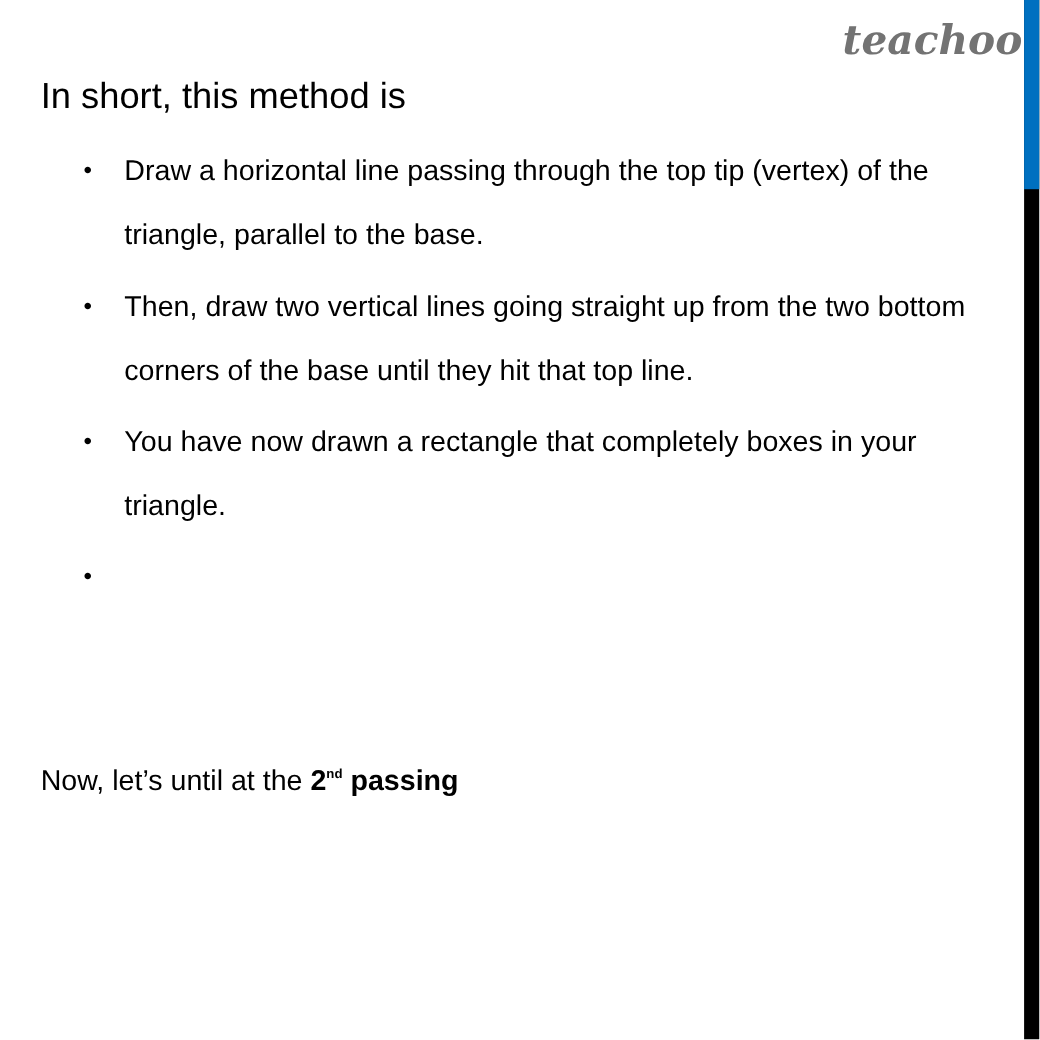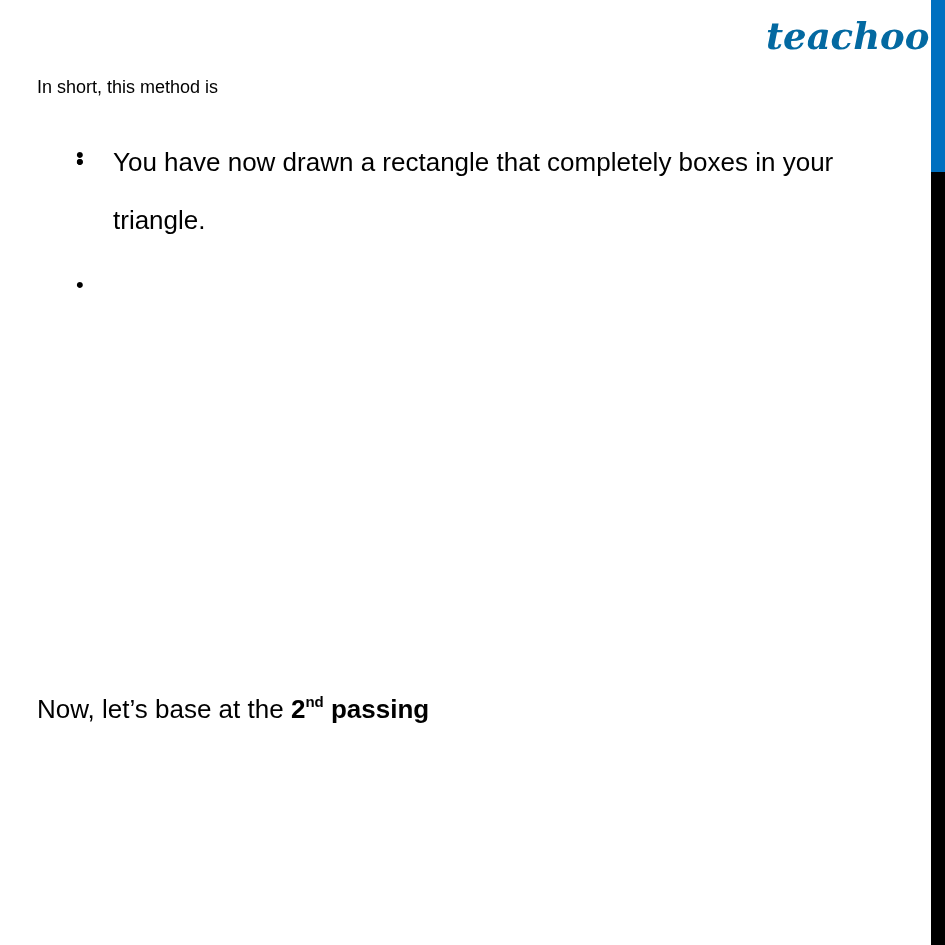--- a/index.html
+++ b/index.html
@@ -6,55 +6,57 @@
     body {
       width: 945px; height: 945px; position: relative; overflow: hidden;
       background: #ffffff; color: #000000;
       font-family: "Liberation Sans", "DejaVu Sans", sans-serif;
     }
     .sidebar { position: absolute; left: 931px; top: 0; width: 14px; height: 945px; background: #000; }
     .sidebar-accent { position: absolute; left: 0; top: 0; width: 14px; height: 172px; background: #0070c0; }
     .logo {
       position: absolute; left: 766px; top: 14px;
       font-family: "DejaVu Serif", serif; font-style: italic; font-weight: bold;
-      font-size: 37px; letter-spacing: 0px; color: #0369a1;
+      font-size: 37px; letter-spacing: 0px; color: #737373;
     }
-    .intro { position: absolute; left: 37px; top: 70px; font-size: 18px; line-height: 34px; }
+    .intro { position: absolute; left: 37px; top: 70px; font-size: 33px; line-height: 34px; }
     .bullets { position: absolute; left: 0; top: 126px; width: 920px; margin: 0; padding: 0; list-style: none; }
     .bullet {
       position: relative; padding-left: 113px; padding-right: 30px;
       font-size: 26px; line-height: 58px; margin-bottom: 7px;
     }
     .bullet-dot { position: absolute; left: 76px; top: 0; font-size: 22px; }
     .closing { position: absolute; left: 37px; top: 692px; font-size: 26px; line-height: 34px; }
     .closing b { font-weight: bold; }
-    sup { font-size: 15px; vertical-align: 11px; line-height: 0; }
+    sup { font-size: 12px; vertical-align: 11px; line-height: 0; }
   </style>
 </head>
 <body>
 
 <div class="sidebar">
   <div class="sidebar-accent"></div>
 </div>
 
 <div class="logo">teachoo</div>
 
 <div class="intro">In short, this method is</div>
 
 <ul class="bullets">
   <li class="bullet">
     <span class="bullet-dot">•</span>
+    <span>Draw a horizontal line passing through the top tip (vertex) of the triangle, parallel to the base.</span>
   </li>
   <li class="bullet">
     <span class="bullet-dot">•</span>
+    <span>Then, draw two vertical lines going straight up from the two bottom corners of the base until they hit that top line.</span>
   </li>
   <li class="bullet">
     <span class="bullet-dot">•</span>
     <span>You have now drawn a rectangle that completely boxes in your triangle.</span>
   </li>
   <li class="bullet">
     <span class="bullet-dot">•</span>
   </li>
 </ul>
 
 <div class="closing">
-  <span>Now, let’s base at the </span><b><span>2</span><sup>nd</sup><span> passing</span></b>
+  <span>Now, let’s until at the </span><b><span>2</span><sup>nd</sup><span> passing</span></b>
 </div>
 
 </body></html>

